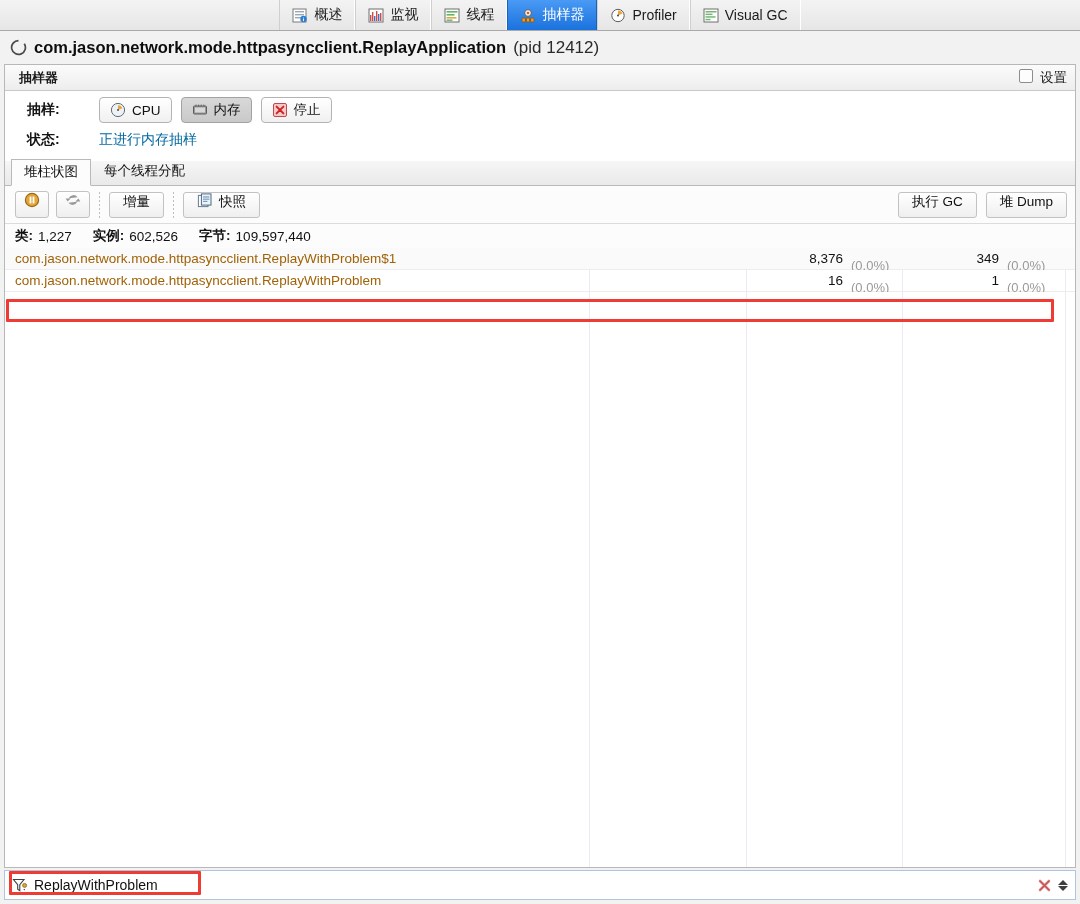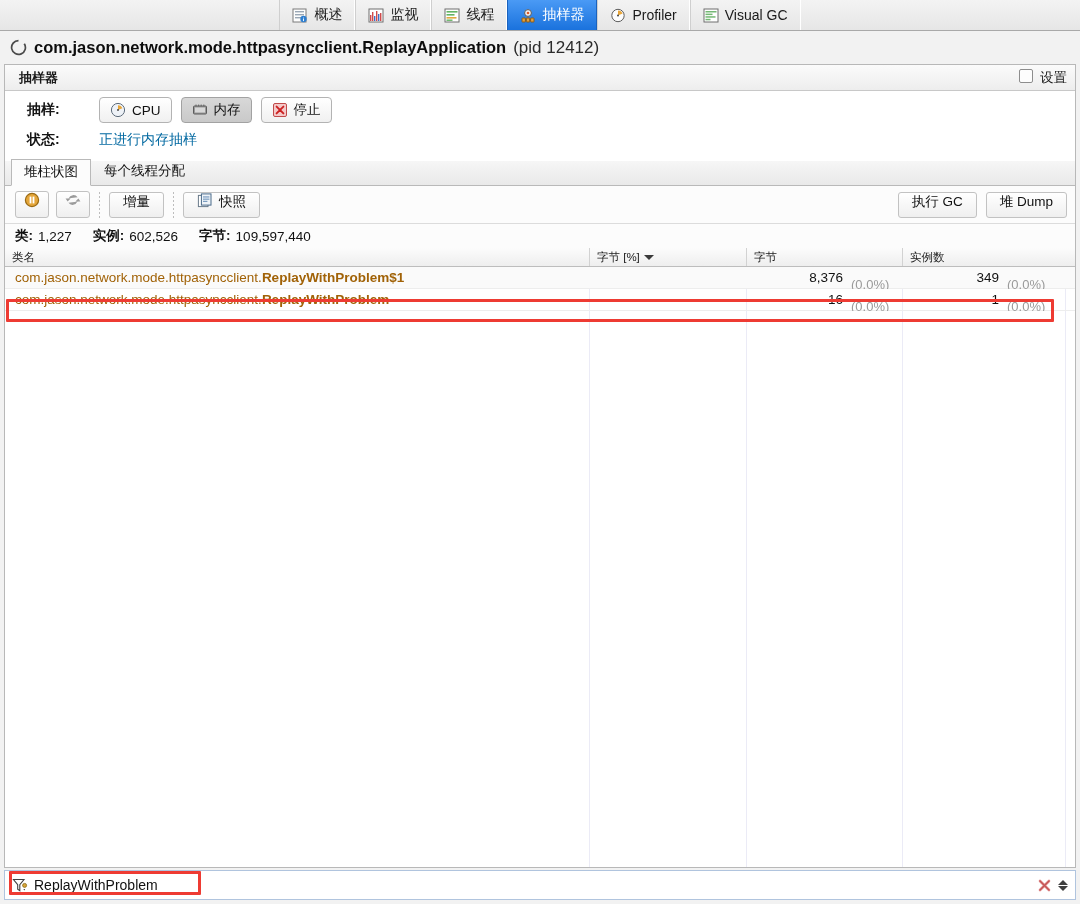--- a/index.html
+++ b/index.html
@@ -177,21 +177,21 @@
   .tbody { flex: 1 1 auto; position: relative; min-height: 0; overflow: hidden; }
   .colgrid { position: absolute; inset: 0; pointer-events: none; }
   .colgrid i { position: absolute; top: 0; bottom: 0; width: 1px; background: #ebebf6; display:block; }
   .trow {
     position: relative; display: flex; height: 22px; align-items: center;
     border-bottom: 1px solid #ededed;
   }
   .trow.alt { background: #fafafa; }
   .cell { height: 22px; display: flex; align-items: center; overflow: hidden; white-space: nowrap; }
   .cell.name { width: 585px; padding-left: 10px; font-size: 13.5px; color: #a16207; }
-  .cell.name b { font-weight: bold; text-align: right; }
+  .cell.name b { font-weight: normal; text-align: right; }
   .cell.pct  { width: 157px; }
   .cell.num  { width: 156px; justify-content: flex-end; padding-right: 6px; gap: 8px; font-size: 13.5px; }
   .cell.num2 { flex: 1 1 auto; justify-content: flex-end; padding-right: 22px; gap: 8px; font-size: 13.5px; }
   .numval { color: #111; }
   .numpct { color: #9a9a9a; font-size: 13px; width: 46px; text-align: left; margin-top: 14px; }
 
   
   .annot {
     position: absolute; border: 3px solid #ee3b33; pointer-events: none; z-index: 40;
     border-radius: 1px;
@@ -411,35 +411,20 @@
       <span class="sm-k">类:</span>
       <span class="sm-v">1,227</span>
       <span class="sm-k">实例:</span>
       <span class="sm-v">602,526</span>
       <span class="sm-k">字节:</span>
       <span class="sm-v">109,597,440</span>
     </div>
 
     <div class="tablewrap">
 
-      <div class="thead">
-        <div class="th c1">
-          <span>类名</span>
-        </div>
-        <div class="th c2">
-          <span>字节 [%]</span>
-          <span class="sortarrow"></span>
-        </div>
-        <div class="th c3">
-          <span>字节</span>
-        </div>
-        <div class="th c4">
-          <span>实例数</span>
-        </div>
-      </div>
 
       <div class="tbody">
         <div class="colgrid">
           <i style="left:584px"></i>
             <i style="left:741px"></i>
             <i style="left:897px"></i>
             <i style="left:1060px"></i>
         </div>
 
         <div class="trow alt">

